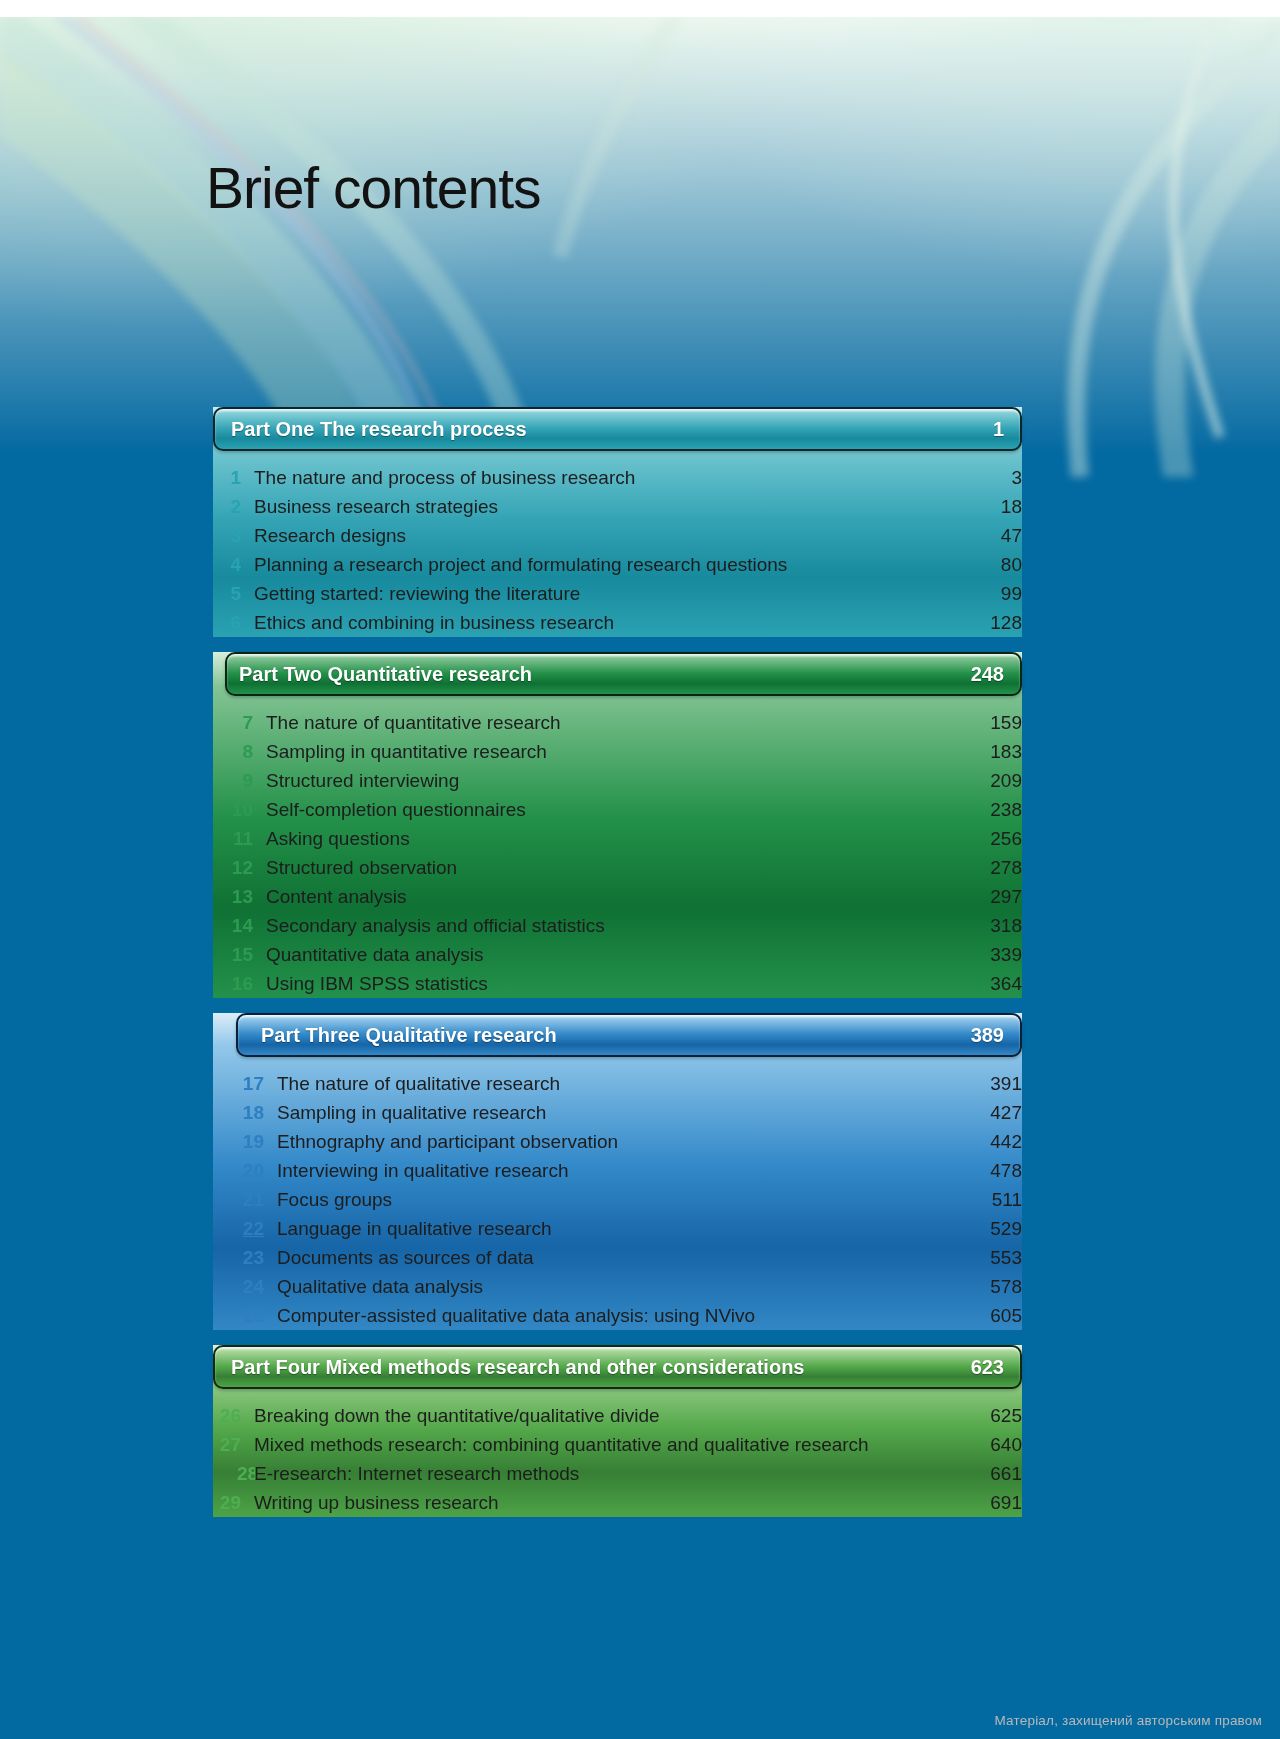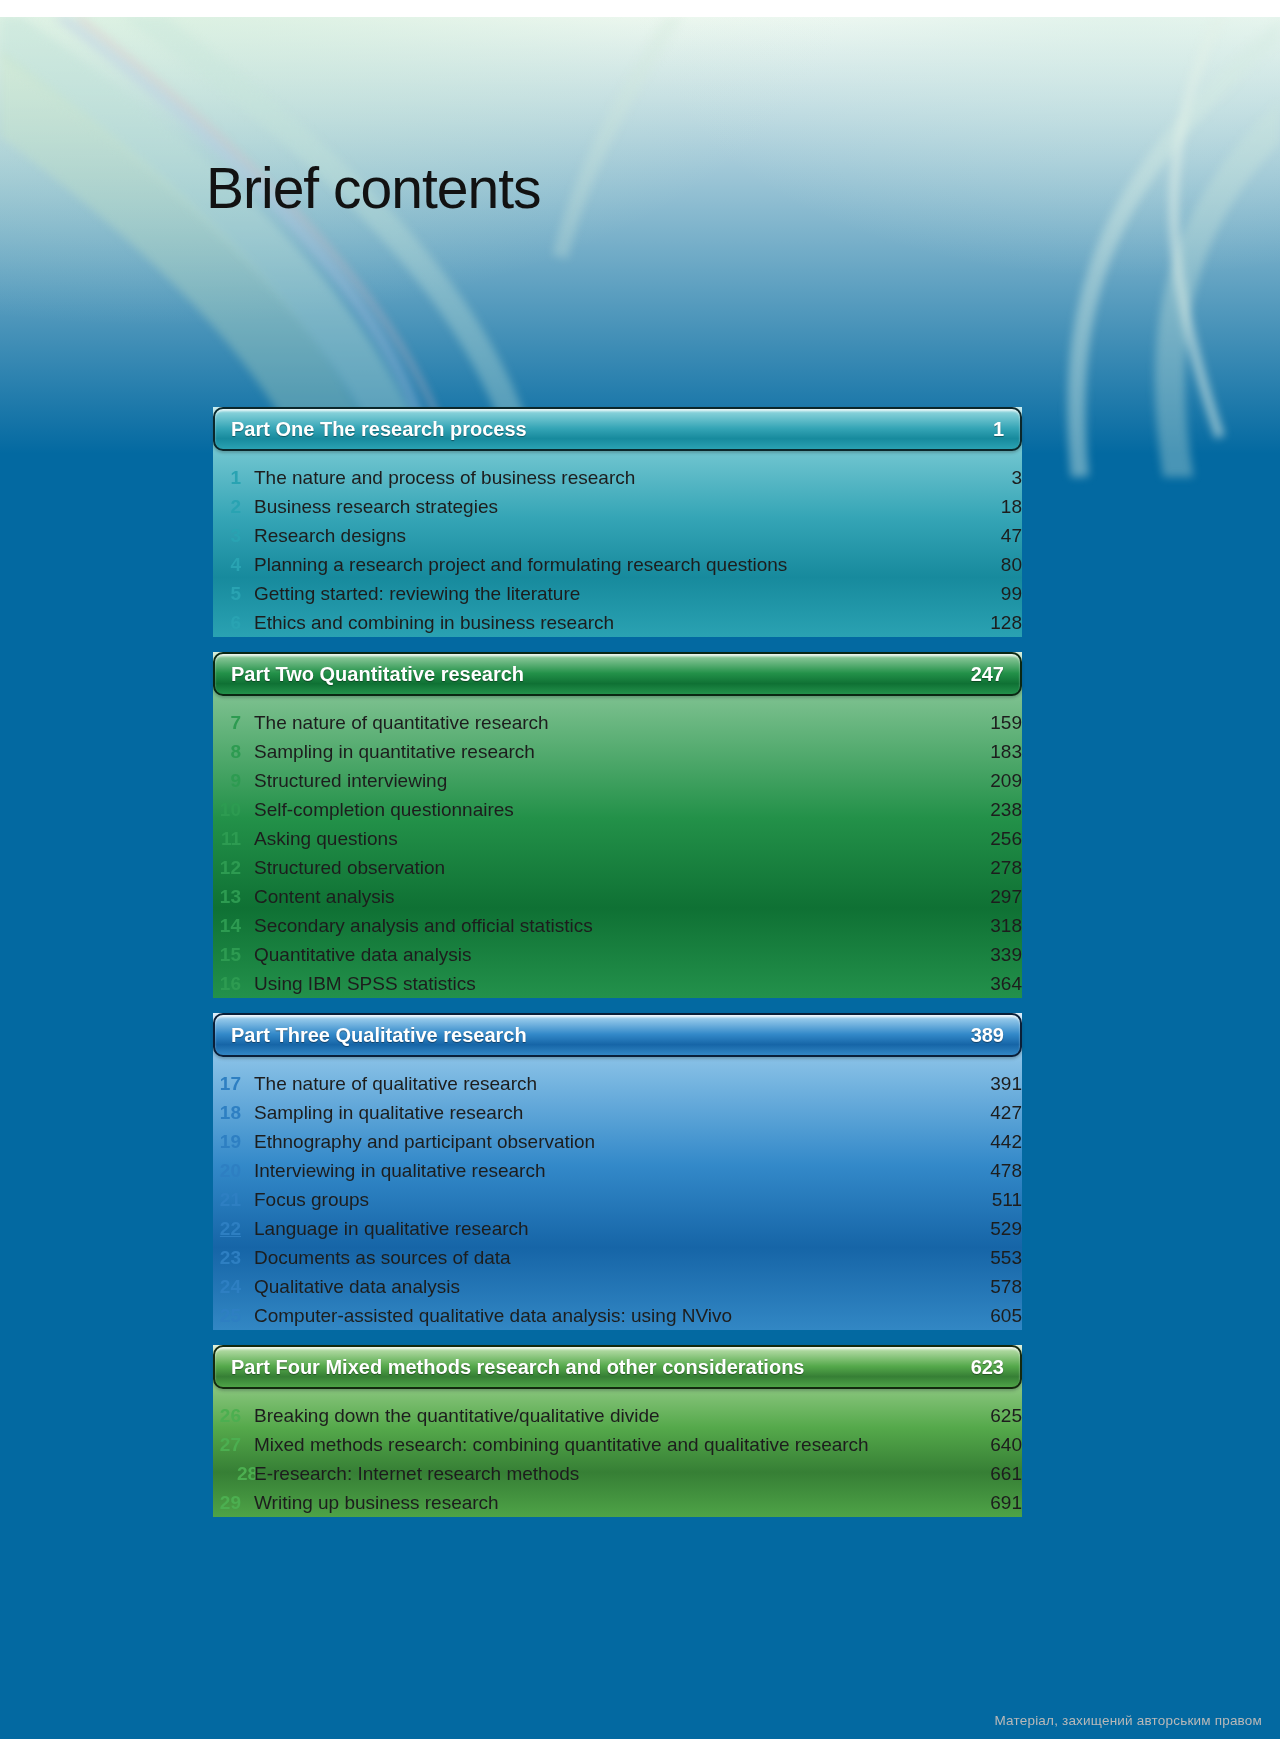--- a/index.html
+++ b/index.html
@@ -44,24 +44,26 @@
   }
   .part-header .part-title { flex:1; }
 
   .theme-teal {
     background:linear-gradient(to bottom,#c9ecef 0%,#83cfd8 10%,#35a5b6 48%,#178a9d 74%,#2aa2b2 100%);
     border-color:#0b272b;
   }
   .theme-green {
     background:linear-gradient(to bottom,#d8eedb 0%,#83c494 10%,#239149 48%,#0f7134 74%,#23914b 100%);
     border-color:#0a2713;
+    padding-left:12px;
   }
   .theme-blue {
     background:linear-gradient(to bottom,#dcedf9 0%,#93c8ea 10%,#3389c9 48%,#1665a7 74%,#3287c4 100%);
     border-color:#0a1f38;
+    padding-left:23px;
   }
   .theme-lightgreen {
     background:linear-gradient(to bottom,#e0efda 0%,#abd79d 10%,#55a94b 48%,#367f35 74%,#4ea347 100%);
     border-color:#14290f;
   }
 
   .chapter-row {
     display:flex; align-items:baseline;
     line-height:29px; font-size:19px; color:#1d1d1d;
   }
@@ -128,21 +130,21 @@
         </div>
         <div class="chapter-row">
           <span class="ch-num" style="color: rgb(41, 163, 178);">6</span>
           <span class="ch-title">Ethics and combining in business research</span>
           <span class="ch-page">128</span>
         </div>
       </section>
       <section class="part-section theme-green">
         <div class="part-header theme-green">
           <span class="part-title">Part Two Quantitative research</span>
-          <span class="part-page">247</span>
+          <span class="part-page">248</span>
         </div>
         <div class="chapter-row">
           <span class="ch-num" style="color: rgb(45, 155, 81);">7</span>
           <span class="ch-title">The nature of quantitative research</span>
           <span class="ch-page">159</span>
         </div>
         <div class="chapter-row">
           <span class="ch-num" style="color: rgb(45, 155, 81);">8</span>
           <span class="ch-title">Sampling in quantitative research</span>
           <span class="ch-page">183</span>

